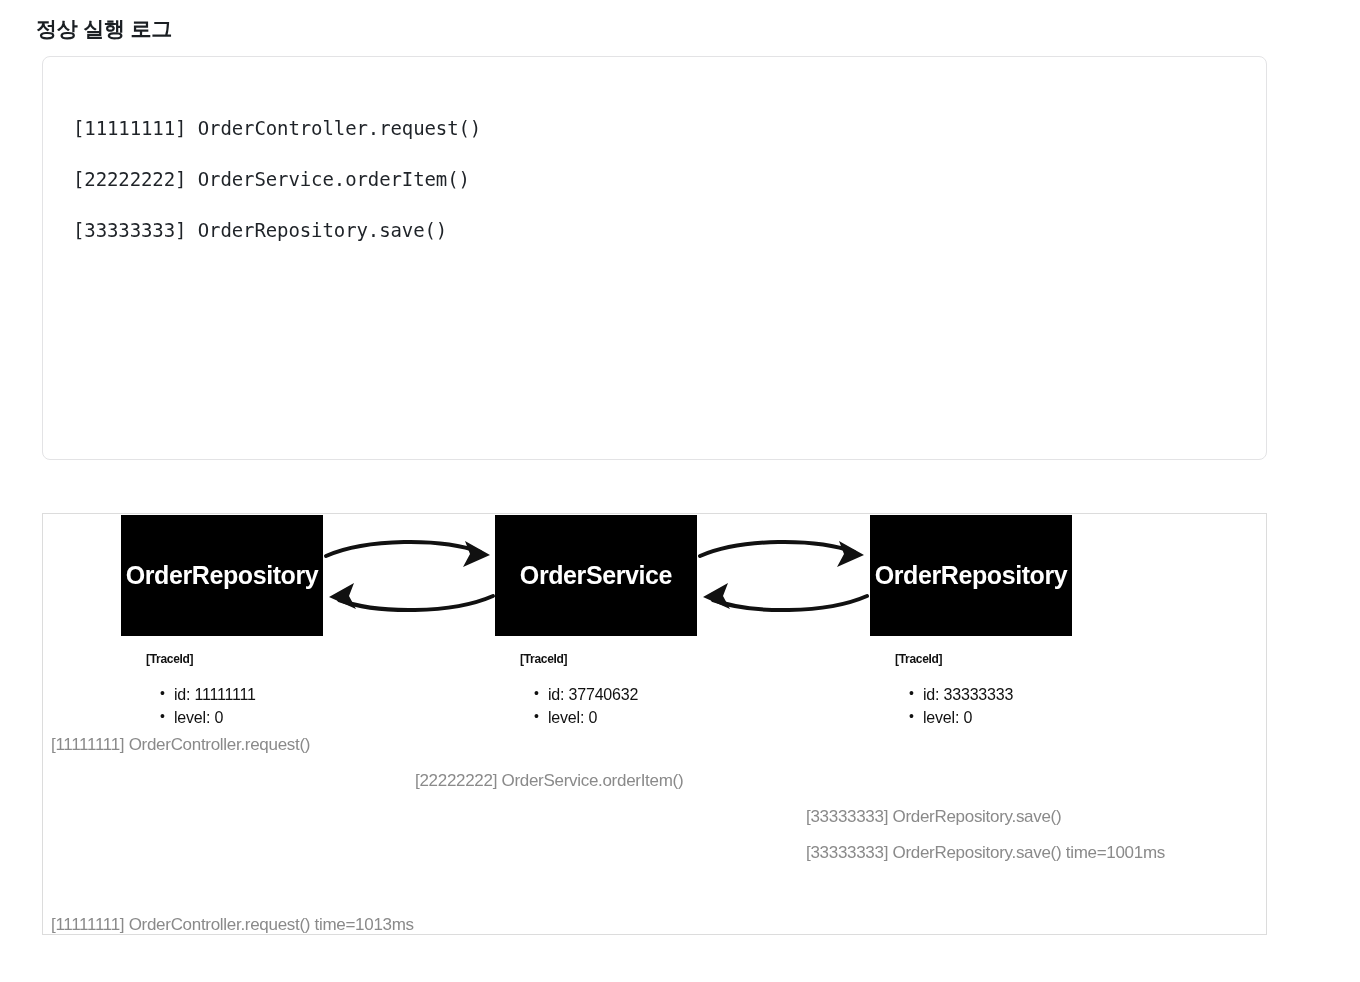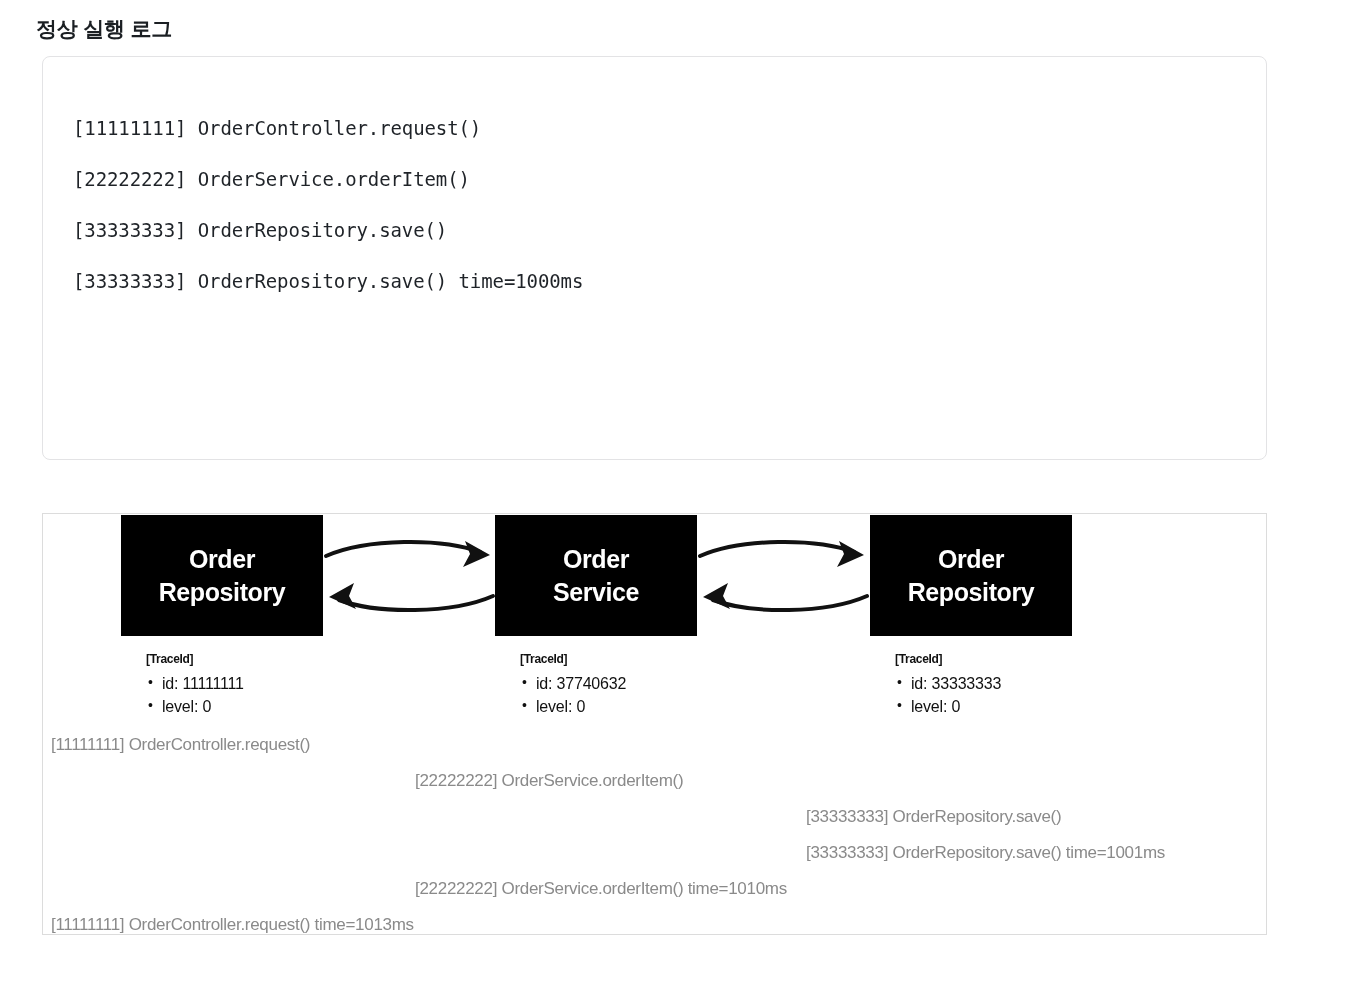--- a/index.html
+++ b/index.html
@@ -69,21 +69,21 @@
 
   
   .node {
     position: absolute;
     top: 1px;
     width: 202px;
     height: 121px;
     background: #000000;
     color: #ffffff;
     display: flex;
-    flex-direction: column;
+    flex-direction: row;
     align-items: center;
     justify-content: center;
     font-size: 25px;
     font-weight: bold;
     line-height: 33px;
     letter-spacing: -0.4px;
   }
   .node-line { display: block; }
   .node-1 { left: 78px; }
   .node-2 { left: 452px; }
@@ -111,21 +111,21 @@
   .trace-info-1 { left: 103px; }
   .trace-info-2 { left: 477px; }
   .trace-info-3 { left: 852px; }
   .trace-title {
     font-weight: bold;
     font-size: 12px;
     letter-spacing: -0.3px;
     margin-bottom: 1px;
   }
   .trace-list {
-    margin: 0;
+    margin: 12px;
     padding: 0;
     list-style: none;
   }
   .trace-list li {
     position: relative;
     padding-left: 16px;
     white-space: nowrap;
     letter-spacing: -0.2px;
   }
   .trace-list li::before {
@@ -155,21 +155,20 @@
 </style>
 </head>
 <body>
 
 <div class="page-title">정상 실행 로그</div>
 
 <div class="code-block">
   <div class="code-line">[11111111] OrderController.request()</div>
   <div class="code-line">[22222222] OrderService.orderItem()</div>
   <div class="code-line">[33333333] OrderRepository.save()</div>
-  <div class="code-line">[33333333] OrderRepository.save() time=1000ms</div>
 </div>
 
 <div class="diagram">
 
   <div class="node node-1">
     <span class="node-line">Order</span>
     <span class="node-line">Repository</span>
   </div>
   <div class="node node-2">
     <span class="node-line">Order</span>
@@ -226,17 +225,16 @@
       <li>id: 33333333</li>
       <li>level: 0</li>
     </ul>
   </div>
 
   <div class="trace-log">
     <div class="trace-log-line" style="left: 8px; top: 0px;">[11111111] OrderController.request()</div>
     <div class="trace-log-line" style="left: 372px; top: 36px;">[22222222] OrderService.orderItem()</div>
     <div class="trace-log-line" style="left: 763px; top: 72px;">[33333333] OrderRepository.save()</div>
     <div class="trace-log-line" style="left: 763px; top: 108px;">[33333333] OrderRepository.save() time=1001ms</div>
-    <div class="trace-log-line" style="left: 372px; top: 144px;">[22222222] OrderService.orderItem() time=1010ms</div>
     <div class="trace-log-line" style="left: 8px; top: 180px;">[11111111] OrderController.request() time=1013ms</div>
   </div>
 
 </div>
 
 </body></html>

